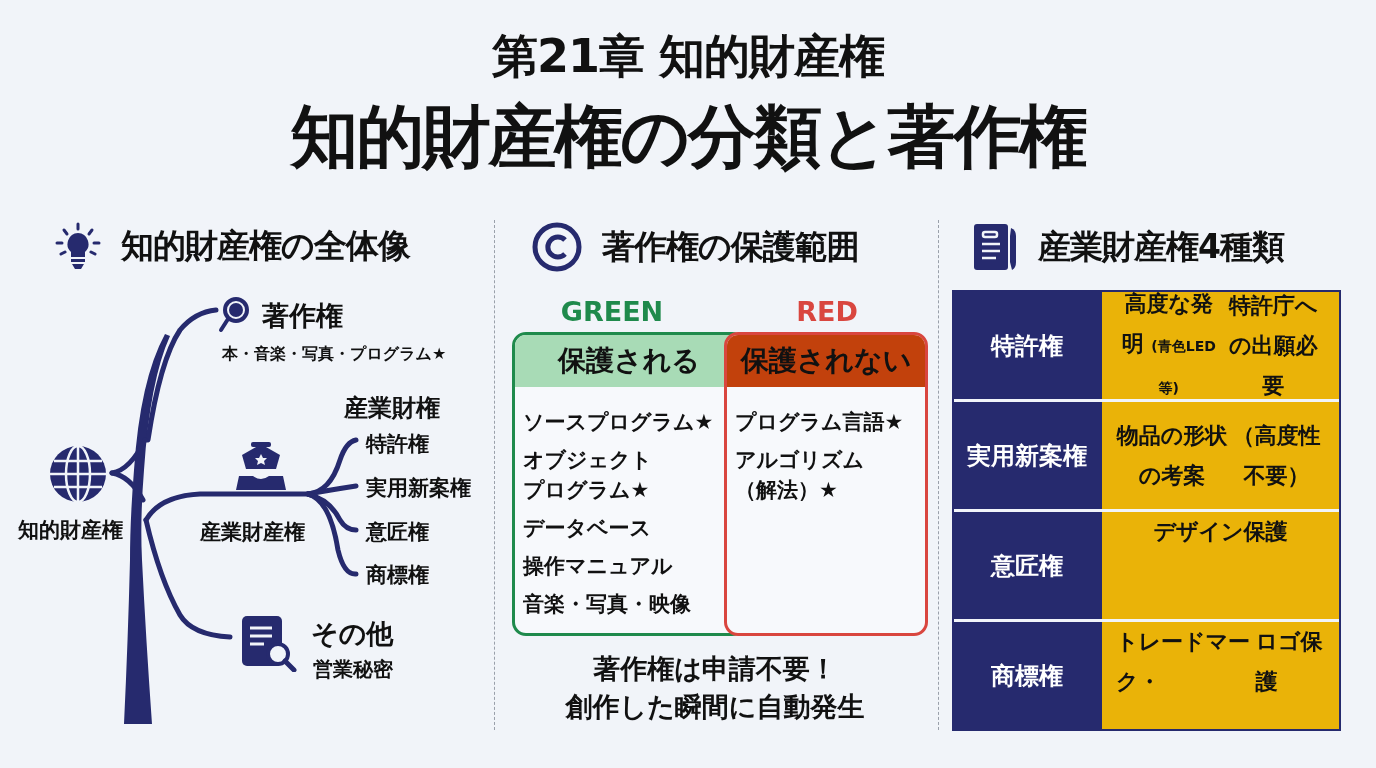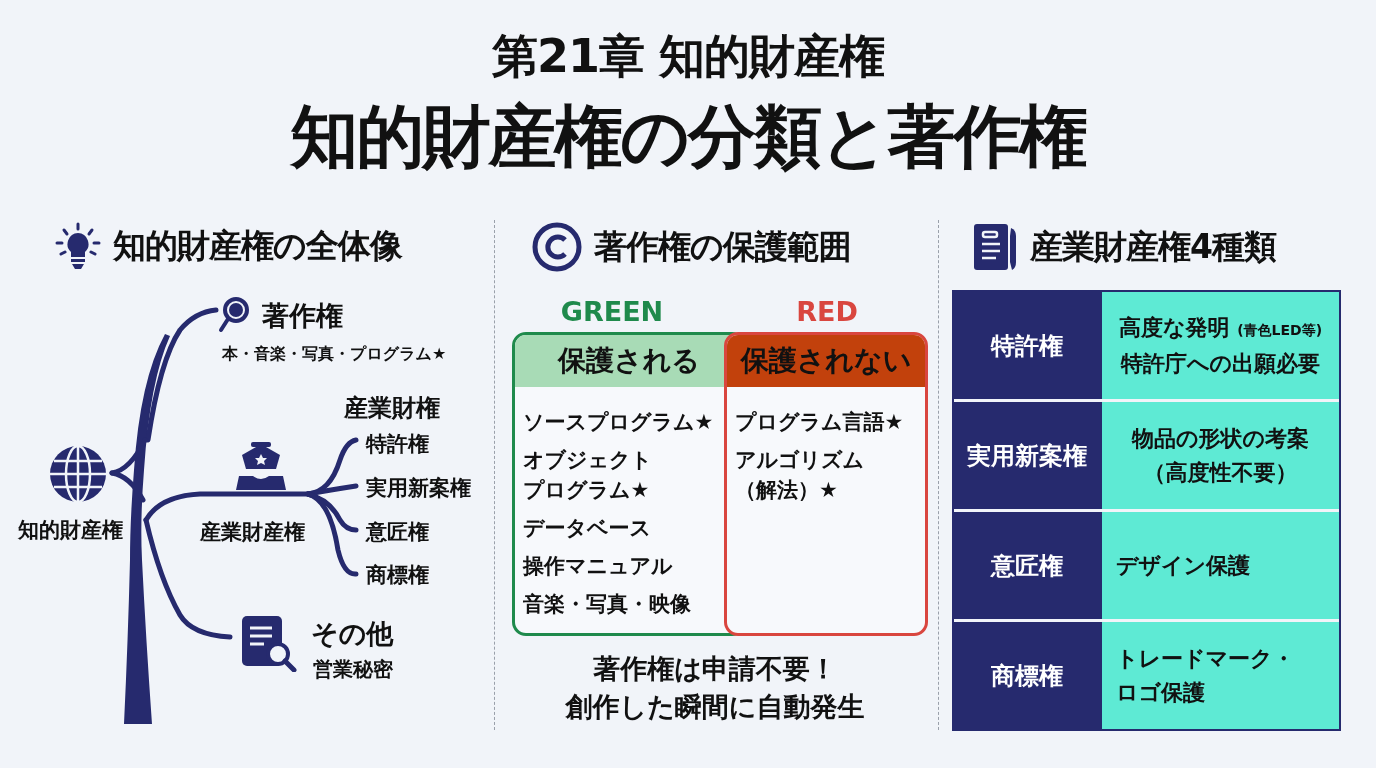--- a/index.html
+++ b/index.html
@@ -7,35 +7,35 @@
     width:1376px; height:768px; overflow:hidden;
     background:#f1f4f9;
     font-family:"DejaVu Sans","Liberation Sans",sans-serif;
     color:#111;
     position:relative;
   }
   .abs { position:absolute; }
   #chapter { left:0; width:1376px; top:26px; text-align:center; font-size:46px; font-weight:bold; letter-spacing:-1px; }
   #main-title { left:0; width:1376px; top:92px; text-align:center; font-size:68px; font-weight:bold; letter-spacing:-2px; }
   .divider { position:absolute; top:220px; height:510px; border-left:1.5px dashed #9aa0aa; }
-  .sec-title { position:absolute; top:222px; font-size:33px; font-weight:bold; display:flex; align-items:center; gap:12px; letter-spacing:-1px; }
+  .sec-title { position:absolute; top:222px; font-size:33px; font-weight:bold; display:flex; align-items:center; gap:20px; letter-spacing:-1px; }
   .tree-label { position:absolute; font-weight:bold; white-space:nowrap; }
   
   .col-head { position:absolute; top:296px; font-size:27px; font-weight:bold; text-align:center; }
   .box { position:absolute; top:332px; border:3px solid; border-radius:14px; background:#f7f9fc; overflow:hidden; box-sizing:border-box; }
   .box-head { height:52px; display:flex; align-items:center; justify-content:center; font-size:28px; font-weight:bold; }
   .box-list { padding:20px 0 0 8px; }
   .box-item { font-size:21px; font-weight:bold; line-height:30px; margin-bottom:8px; white-space:pre-line; }
   #note { position:absolute; left:495px; width:440px; top:650px; text-align:center; font-size:27px; font-weight:bold; line-height:38px; }
   
   #ip-table { position:absolute; left:952px; top:290px; width:389px; border:2px solid #262a6e; box-sizing:border-box; background:#262a6e; }
   .row { display:flex; height:107px; border-bottom:3px solid #f1f4f9; }
   .row:last-child { border-bottom:none; }
   .row-head { width:146px; background:#262a6e; color:#fff; font-size:24px; font-weight:bold; display:flex; align-items:center; justify-content:center; }
-  .row-body { flex:1; background:#5eead4; font-size:22px; font-weight:bold; display:flex; flex-direction:column; justify-content:center; padding:0 14px; line-height:34px; border-left:2px solid #262a6e; }
+  .row-body { flex:1; background:#eab308; font-size:22px; font-weight:bold; display:flex; flex-direction:row; justify-content:center; padding:0 14px; line-height:40px; border-left:2px solid #262a6e; }
   .row-body.center { align-items:center; text-align:center; }
   .small { font-size:14px; }
 </style>
 </head>
 <body>
 
 <div id="chapter" class="abs">第21章 知的財産権</div>
 <div id="main-title" class="abs">知的財産権の分類と著作権</div>
 
 <div class="divider" style="left:494px"></div>

